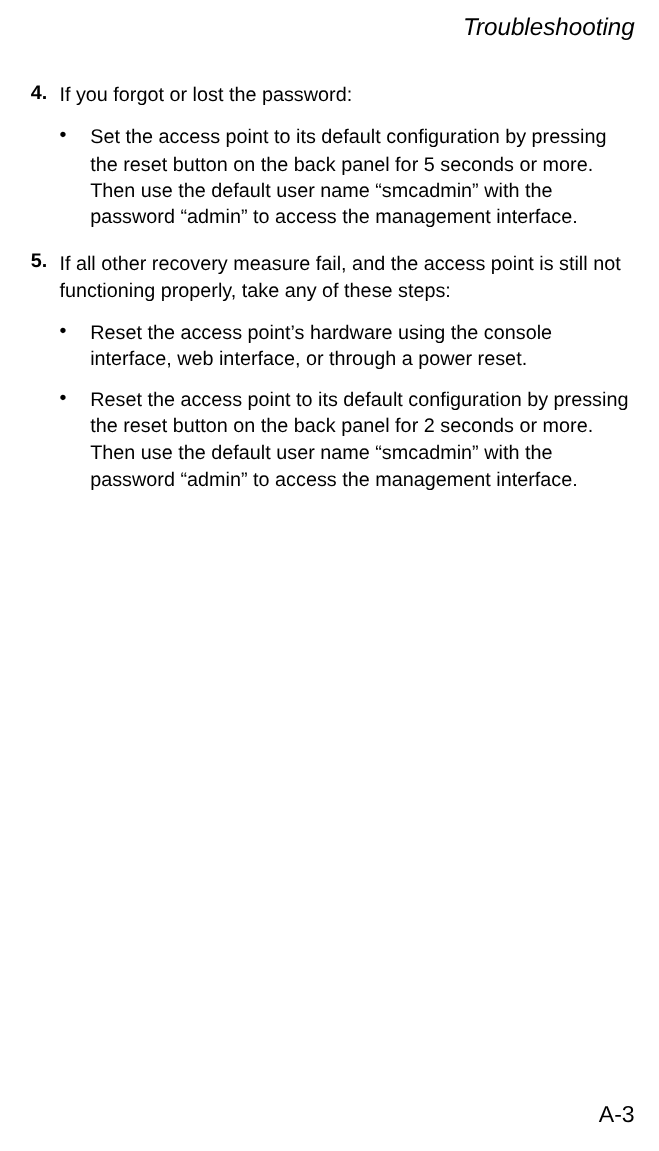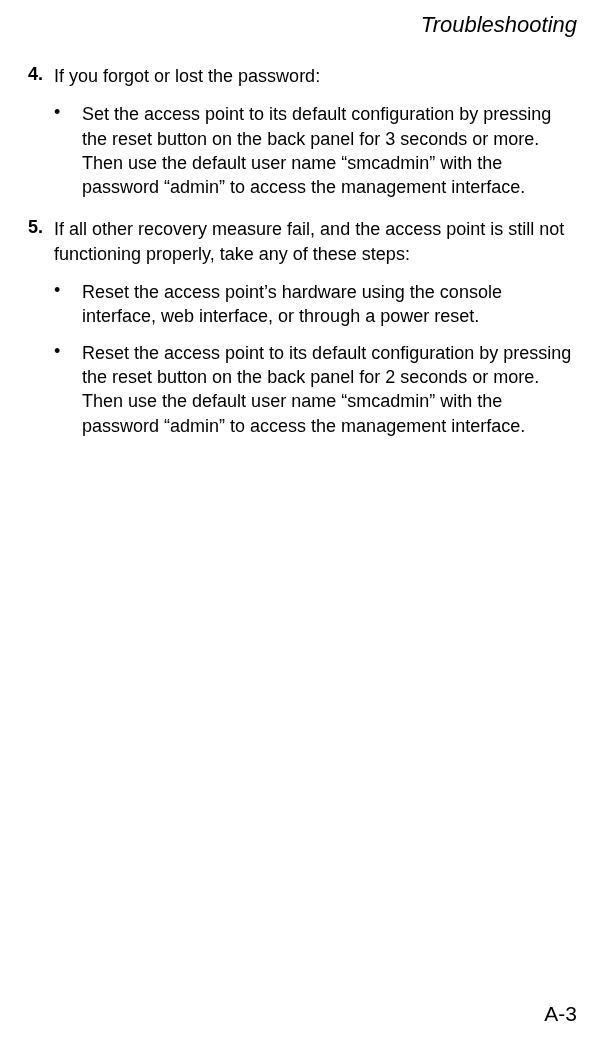--- a/index.html
+++ b/index.html
@@ -14,21 +14,21 @@
       color: #000;
       background: #fff;
       position: relative;
       padding: 12px 22px 0 28px;
     }
     .header-title {
       text-align: right;
       font-style: italic;
       font-size: 22px;
       font-family: Arial, Helvetica, sans-serif;
-      margin-bottom: 26px;
+      margin-bottom: 36px;
       padding-right: 0;
     }
     .numbered-item {
       display: flex;
       margin-bottom: 14px;
     }
     .item-number {
       font-weight: bold;
       font-size: 18px;
       min-width: 26px;
@@ -68,21 +68,21 @@
 
 <div class="header-title">Troubleshooting</div>
 
 <div class="numbered-item">
   <div class="item-number">4.</div>
   <div class="item-text">If you forgot or lost the password:</div>
 </div>
 
 <div class="bullet-item">
   <div class="bullet-marker">•</div>
-  <div class="bullet-text">Set the access point to its default configuration by pressing the reset button on the back panel for 3 seconds or more. Then use the default user name “smcadmin” with the password “admin” to access the management interface.</div>
+  <div class="bullet-text">Set the access point to its default configuration by pressing the reset button on the back panel for 5 seconds or more. Then use the default user name “smcadmin” with the password “admin” to access the management interface.</div>
 </div>
 
 <div class="section-gap"></div>
 
 <div class="numbered-item">
   <div class="item-number">5.</div>
   <div class="item-text">If all other recovery measure fail, and the access point is still not functioning properly, take any of these steps:</div>
 </div>
 
 <div class="bullet-item">

